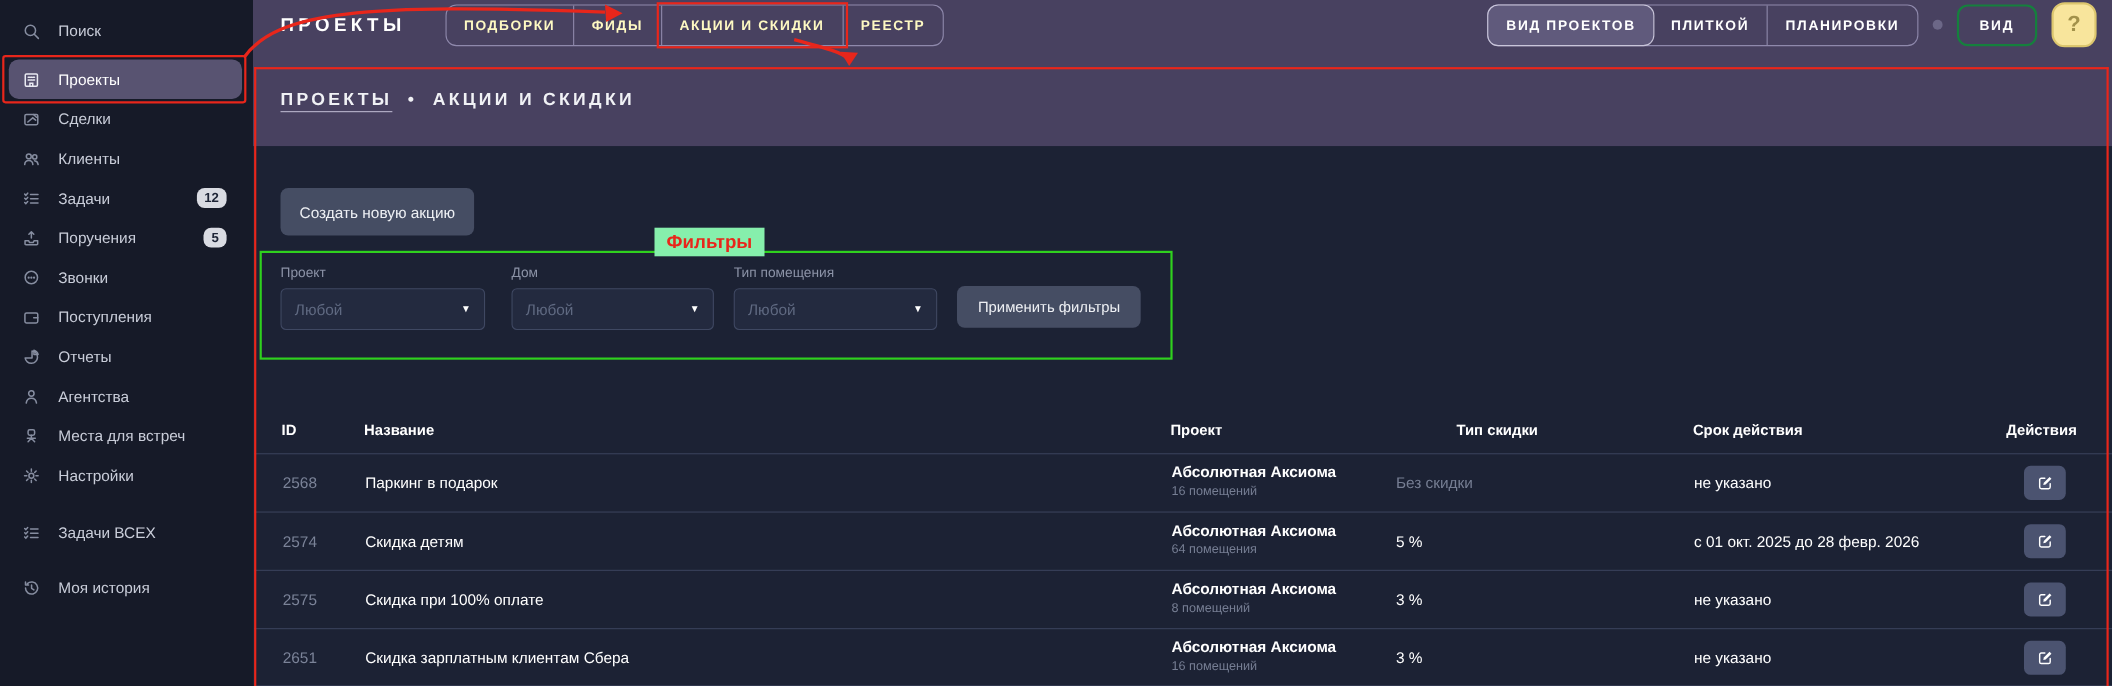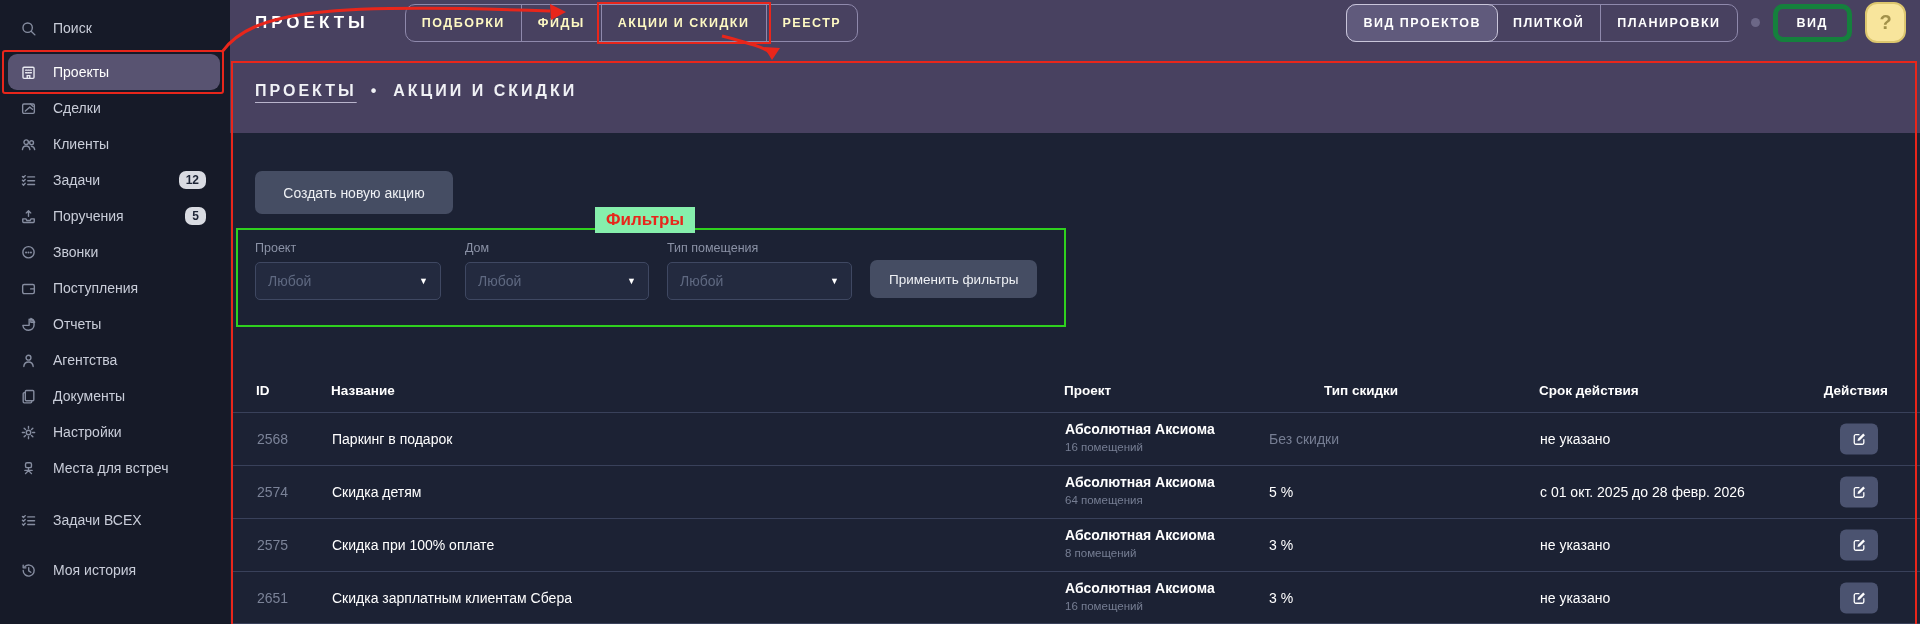--- a/index.html
+++ b/index.html
@@ -62,21 +62,21 @@
   .view-tab {
     display:flex; align-items:center; padding:0 16px; font-size:12.5px; font-weight:700;
     letter-spacing:1.5px; color:#ffffff; cursor:pointer; white-space:nowrap;
   }
   .view-tab.active {
     background:#605a7c; border:1px solid #c9c5da; border-radius:10px; margin:-1px;
   }
   .view-tab.div-left { border-left:1px solid #8f89ac; }
   .dot-sep { width:9px; height:9px; border-radius:50%; background:#6c6787; }
   .vid-btn {
-    border:5px solid #15803d; background:transparent; border-radius:10px; height:38px; padding:0 19px;
+    border:2px solid #15803d; background:transparent; border-radius:10px; height:38px; padding:0 19px;
     display:flex; align-items:center; font-weight:700; font-size:12.5px; letter-spacing:1.5px;
     color:#ffffff; cursor:pointer; font-family:inherit;
   }
   .help-btn {
     width:41px; height:41px; border-radius:12px; background:#f8e59c; border:2px solid #dcc66e;
     color:#a2914a; font-size:20px; font-weight:700; display:flex; align-items:center;
     justify-content:center; cursor:pointer; font-family:inherit;
   }
 
   .breadcrumb {
@@ -86,21 +86,21 @@
   .breadcrumb .root {
     text-decoration:underline; text-underline-offset:6px; text-decoration-color:#b9b4cc; cursor:pointer;
   }
 
   
   .content {
     position:absolute; left:230px; top:133px; width:1690px; height:491px;
     background:#1c2234;
   }
   .create-btn {
-    position:absolute; left:25px; top:38px; width:198px; height:43px;
+    position:absolute; left:25px; top:38px; width:176px; height:43px;
     background:#454d63; border:none; border-radius:7px; color:#eef0f4;
     font-size:14px; font-family:inherit; cursor:pointer;
   }
   .filters-box {
     position:absolute; left:6px; top:95px; width:830px; height:99px;
     border:2.5px solid #2fd11e; pointer-events:none; z-index:30;
   }
   .filters-label {
     position:absolute; left:365px; top:74px; background:#86efac; color:#e8261b;
     font-weight:700; font-size:17px; padding:3px 11px; z-index:31; pointer-events:none;
@@ -238,42 +238,35 @@
 
 
   <div class="side-item">
     <svg viewBox="0 0 16 16" fill="none" stroke="currentColor" stroke-width="1.3" stroke-linecap="round">
         <circle cx="8" cy="5.4" r="2.3"></circle>
         <path d="M3.6 13.6c.3-2.7 2-4.2 4.4-4.2s4.1 1.5 4.4 4.2"></path>
       </svg>
     <span class="lbl">Агентства</span>
   </div>
 
-  <div class="side-item">
-    <svg viewBox="0 0 16 16" fill="none" stroke="currentColor" stroke-width="1.3" stroke-linecap="round" stroke-linejoin="round">
-        <rect x="5" y="2.4" width="8" height="9.6" rx="1"></rect>
-        <path d="M11 12.6v.4a1 1 0 0 1-1 1H4a1 1 0 0 1-1-1V5.4a1 1 0 0 1 1-1h1"></path>
-      </svg>
-    <span class="lbl">Документы</span>
-  </div>
-
-  <div class="side-item">
-    <svg viewBox="0 0 16 16" fill="none" stroke="currentColor" stroke-width="1.3" stroke-linecap="round">
-        <circle cx="8" cy="8" r="2.1"></circle>
-        <path d="M8 2.2v1.9M8 11.9v1.9M2.2 8h1.9M11.9 8h1.9M3.9 3.9l1.3 1.3M10.8 10.8l1.3 1.3M12.1 3.9l-1.3 1.3M5.2 10.8l-1.3 1.3"></path>
-      </svg>
-    <span class="lbl">Настройки</span>
-  </div>
 
   <div class="side-item">
     <svg viewBox="0 0 16 16" fill="none" stroke="currentColor" stroke-width="1.3" stroke-linecap="round" stroke-linejoin="round">
         <rect x="5.2" y="2.6" width="5.6" height="4.6" rx="1.4"></rect>
         <path d="M8 7.2v2.6M4.6 9.8h6.8M8 9.8l-2.8 3M8 9.8l2.8 3"></path>
       </svg>
     <span class="lbl">Места для встреч</span>
+  </div>
+
+  <div class="side-item">
+    <svg viewBox="0 0 16 16" fill="none" stroke="currentColor" stroke-width="1.3" stroke-linecap="round">
+        <circle cx="8" cy="8" r="2.1"></circle>
+        <path d="M8 2.2v1.9M8 11.9v1.9M2.2 8h1.9M11.9 8h1.9M3.9 3.9l1.3 1.3M10.8 10.8l1.3 1.3M12.1 3.9l-1.3 1.3M5.2 10.8l-1.3 1.3"></path>
+      </svg>
+    <span class="lbl">Настройки</span>
   </div>
 
   <div class="side-item gap-lg">
     <svg viewBox="0 0 16 16" fill="none" stroke="currentColor" stroke-width="1.3" stroke-linecap="round">
         <path d="M2.3 4.2l1 1l1.6-1.8M2.3 7.8l1 1l1.6-1.8M2.3 11.4l1 1l1.6-1.8M7.3 4.6h6.4M7.3 8.2h6.4M7.3 11.8h6.4"></path>
       </svg>
     <span class="lbl">Задачи ВСЕХ</span>
   </div>
 
   <div class="side-item gap-lg2">

